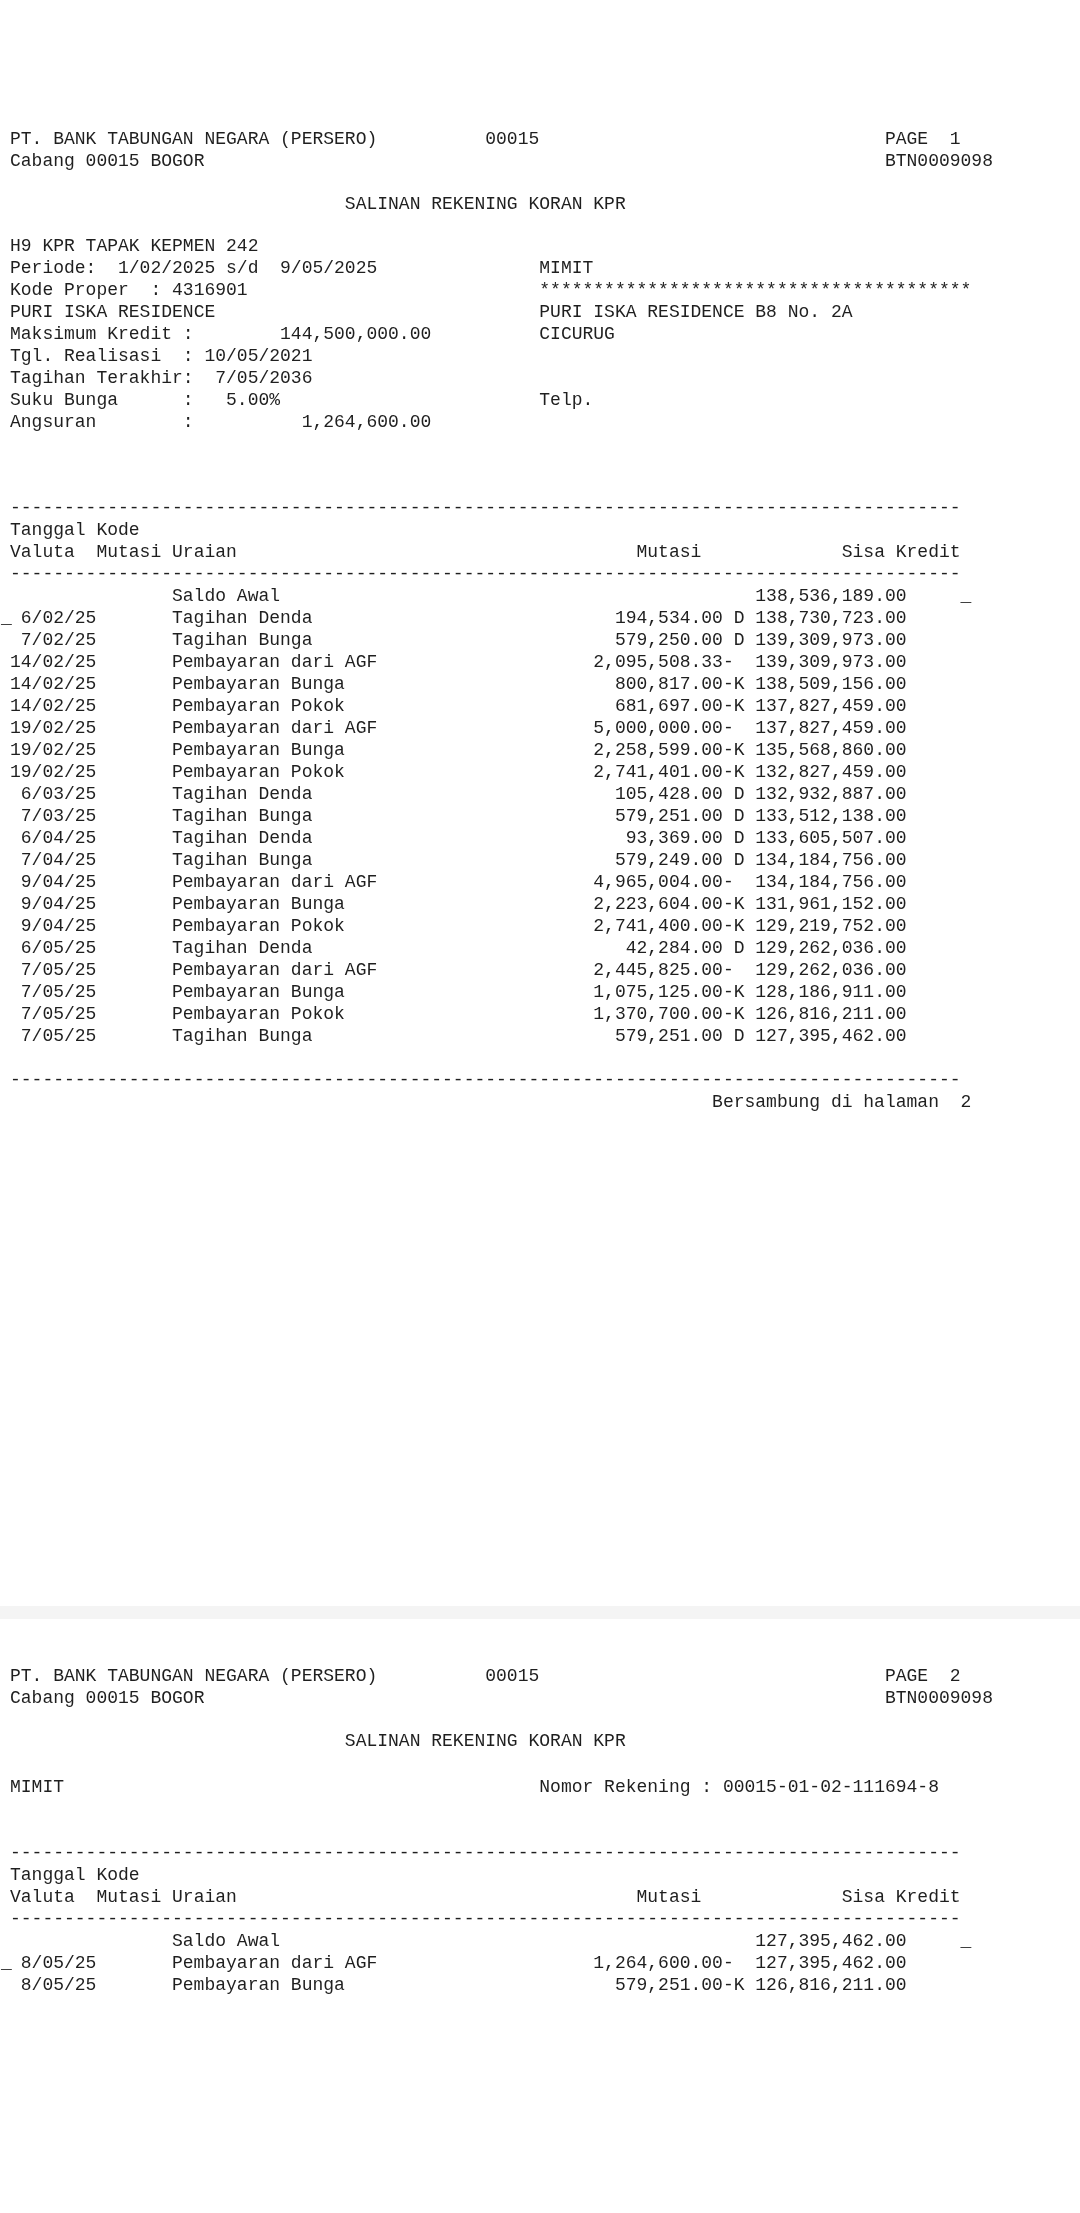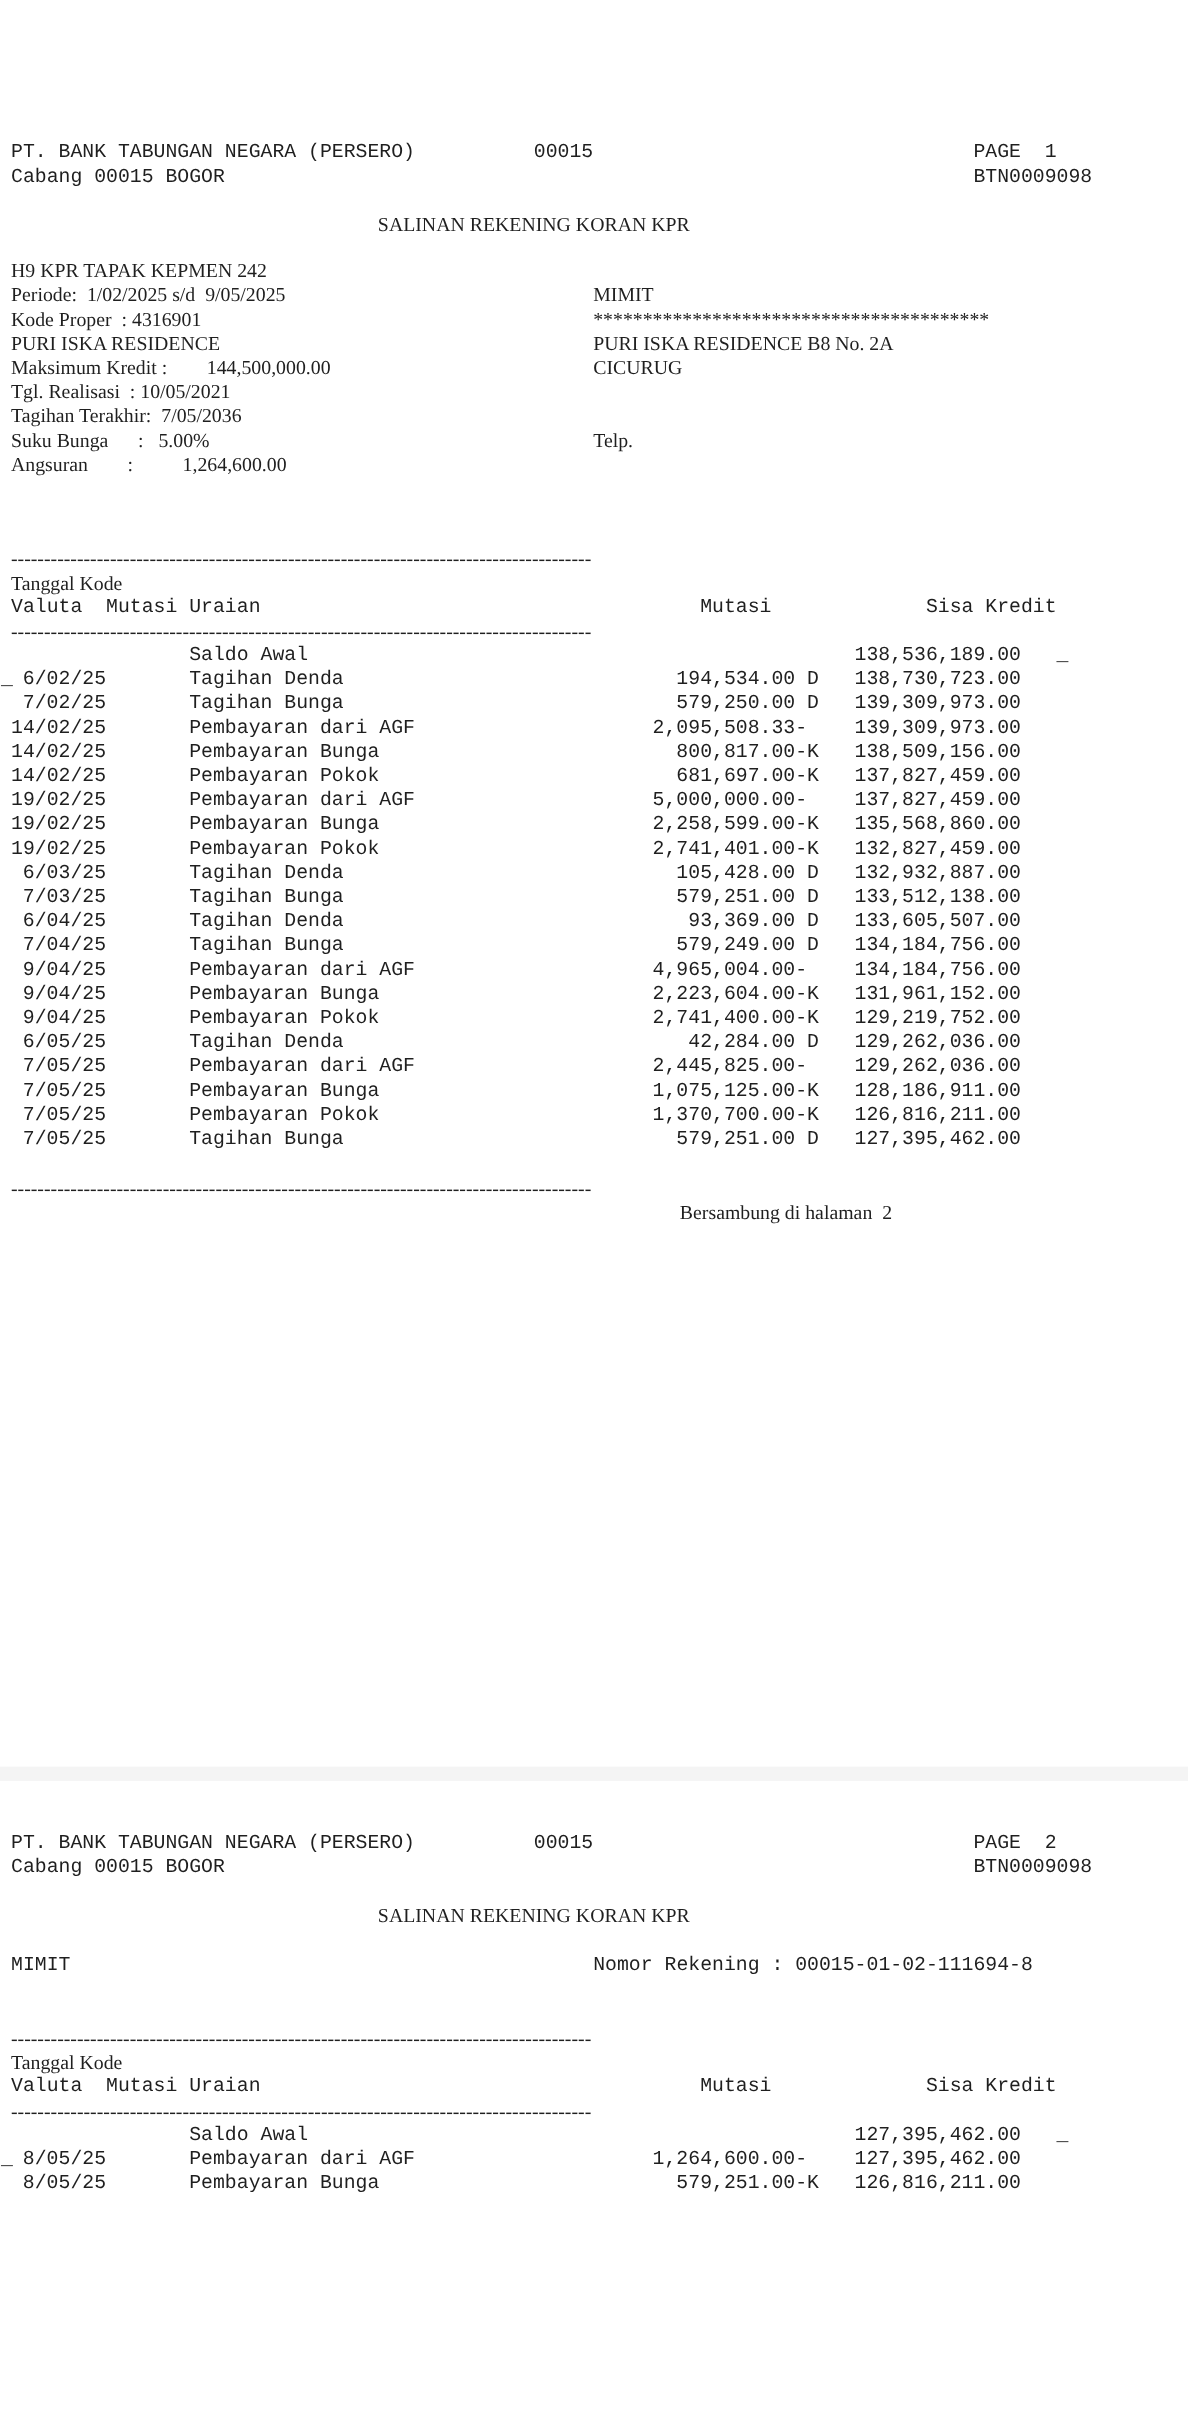--- a/index.html
+++ b/index.html
@@ -6,34 +6,34 @@
   .doc{
     position:relative;
     width:1080px;height:1997px;
     background:#ffffff;
     font-family:"Liberation Mono","DejaVu Sans Mono",monospace;
     font-size:18px;line-height:22px;
     color:#1f1f1f;
     overflow:hidden;
   }
   .sec{position:absolute;left:10px;width:88ch;}
-  .line{height:22px;white-space:pre;font-family:Liberation Serif, serif;}
+  .line{height:22px;white-space:pre;}
   .hline{position:relative;height:22px;white-space:pre;}
   .hline span{position:absolute;top:0;white-space:pre;}
   .at-branch{left:44ch;}
   .at-right{left:81ch;}
   .title-line{text-align:center;}
   .info-right{position:absolute;left:49ch;top:22px;width:41ch;}
   .trow{position:relative;height:22px;white-space:pre;}
   .trow span{position:absolute;top:0;white-space:pre;}
   .c-date{left:0;width:8ch;text-align:right;}
   .c-desc{left:15ch;}
   .c-amt{left:43ch;width:23ch;text-align:right;}
   .c-suf{left:66ch;width:3ch;}
-  .c-bal{left:69ch;width:18ch;text-align:center;}
+  .c-bal{left:69ch;width:18ch;text-align:left;}
   .c-mark-l{left:-9px;top:-5px;}
   .c-mark-r{left:88ch;top:3px;}
   .h-mutasi{left:43ch;width:21ch;text-align:right;}
   .h-sisa{left:77ch;width:11ch;text-align:right;}
   .foot-note{width:89ch;text-align:right;}
   .p1-hdr{top:128px;}
   .p1-title{top:193px;}
   .p1-info{top:235px;}
   .p1-table{top:497px;}
   .p1-foot{top:1069px;}

